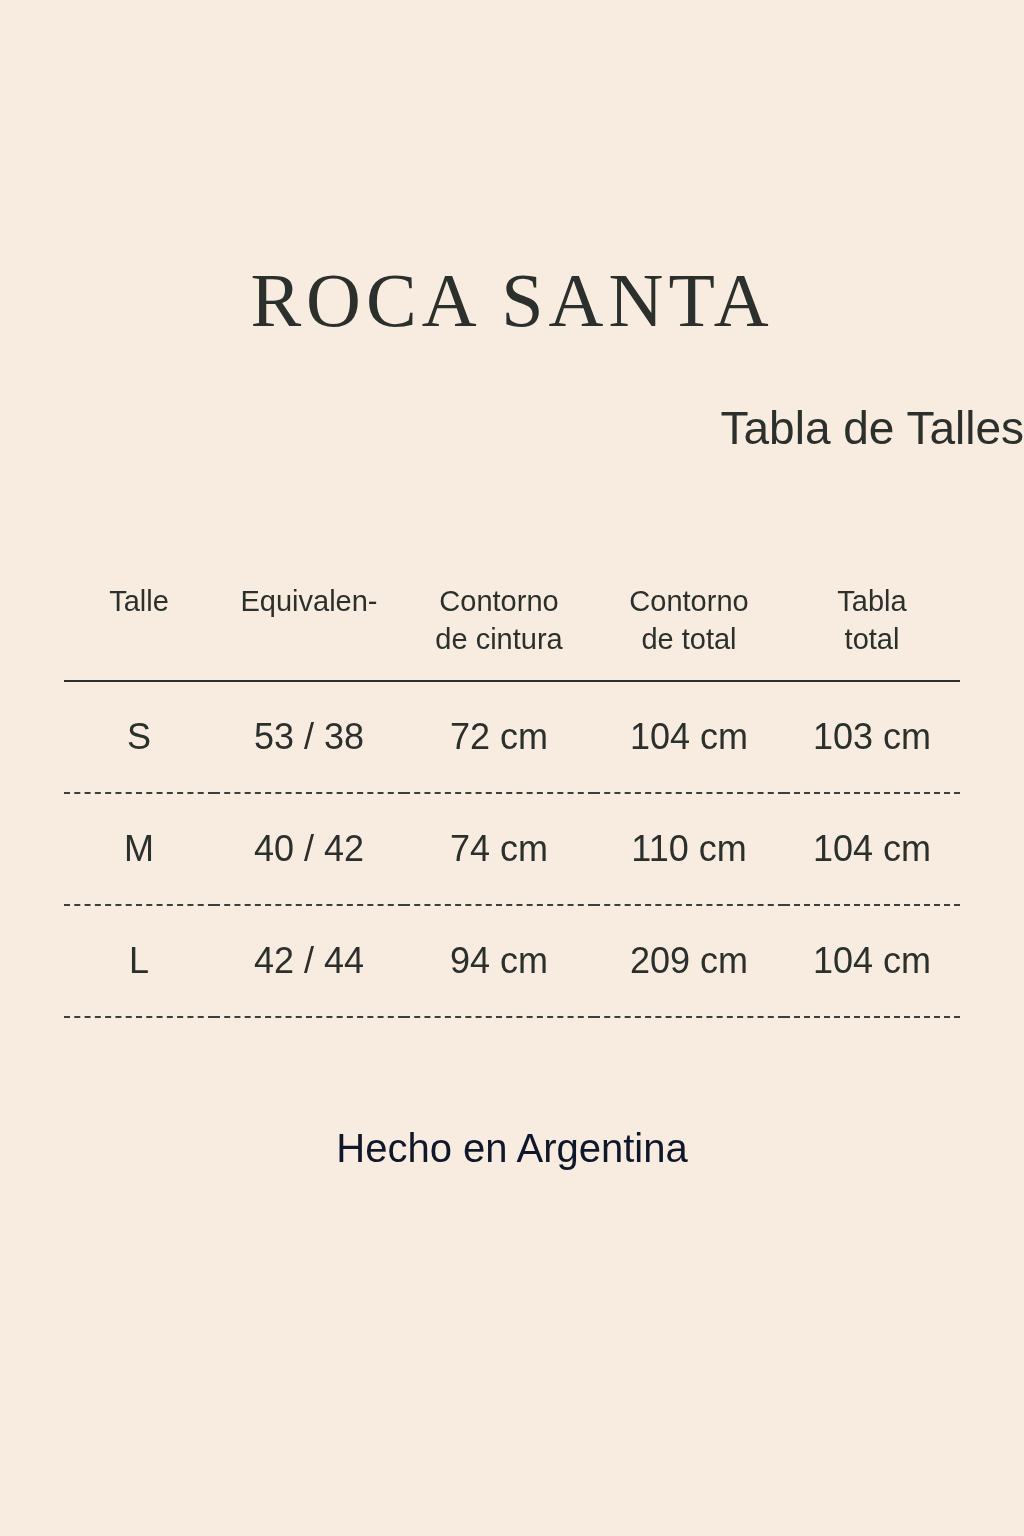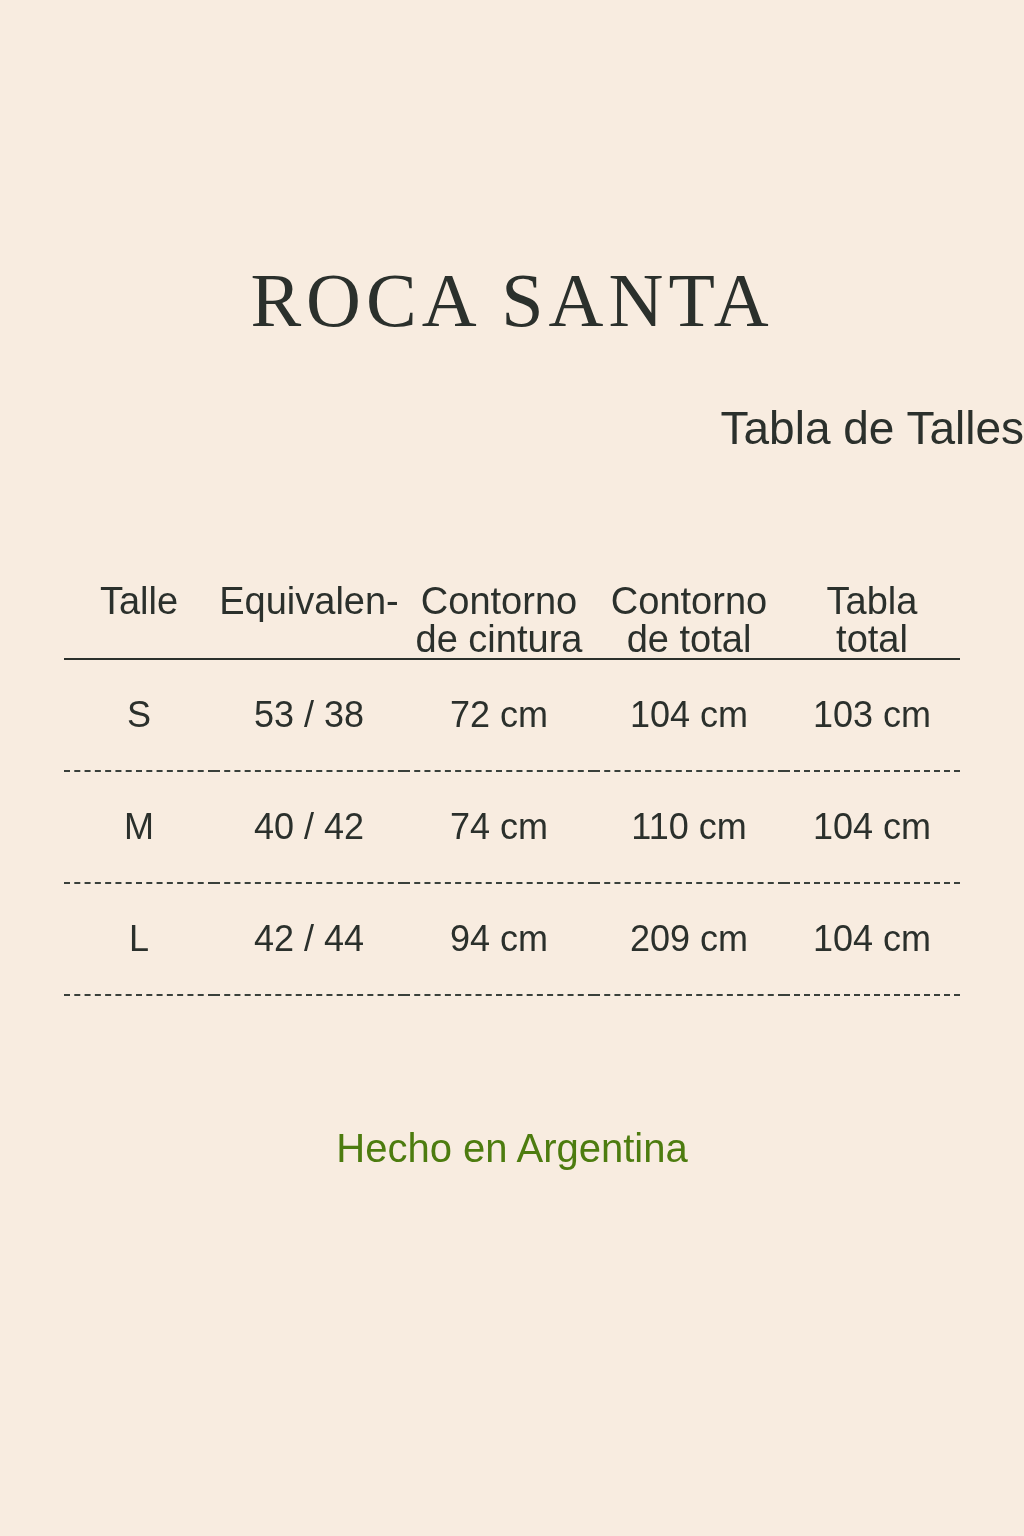--- a/index.html
+++ b/index.html
@@ -56,23 +56,24 @@
     table-layout: fixed;
   }
   table.size-table th,
   table.size-table td {
     text-align: center;
     font-weight: 400;
     color: #2b302c;
     padding: 0;
   }
   table.size-table th {
-    font-size: 38px;
+    font-size: 29px;
     line-height: 38px;
     vertical-align: top;
+    padding-bottom: 22px;
   }
   .col-talle { width: 150px; }
   .col-equiv { width: 190px; }
   .col-cint  { width: 190px; }
   .col-cad   { width: 190px; }
   .col-largo { width: 176px; }
 
   .head-row th {
     border-bottom: 2px solid #2b302c;
   }
@@ -83,21 +84,21 @@
     border-bottom: 2px dashed #3a403b;
   }
   .head-cell-line { display: block; }
   .footer {
     position: absolute;
     top: 1128px;
     left: 0;
     width: 1024px;
     text-align: center;
     font-size: 40px;
-    color: #4d7c0f;
+    color: #0f172a;
     line-height: 1;
   }
 </style>
 </head>
 <body>
 
 <div class="page">
 
   <div class="brand">ROCA SANTA</div>
 

